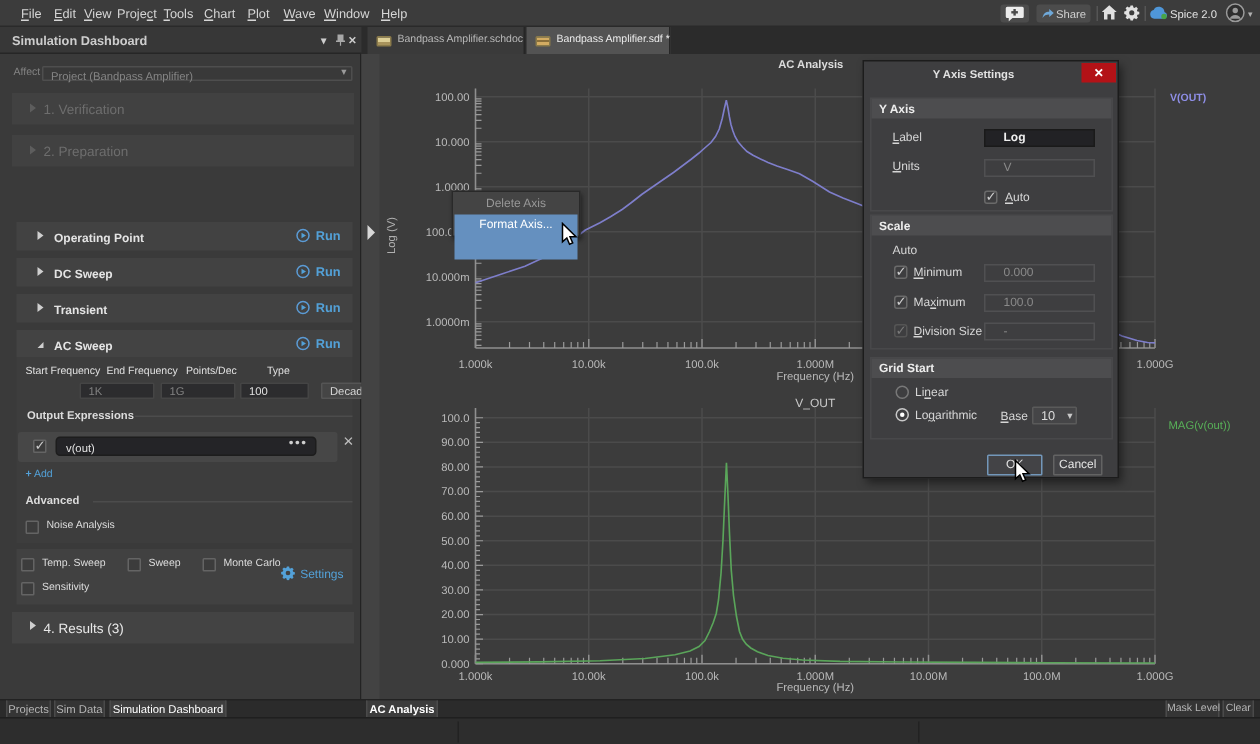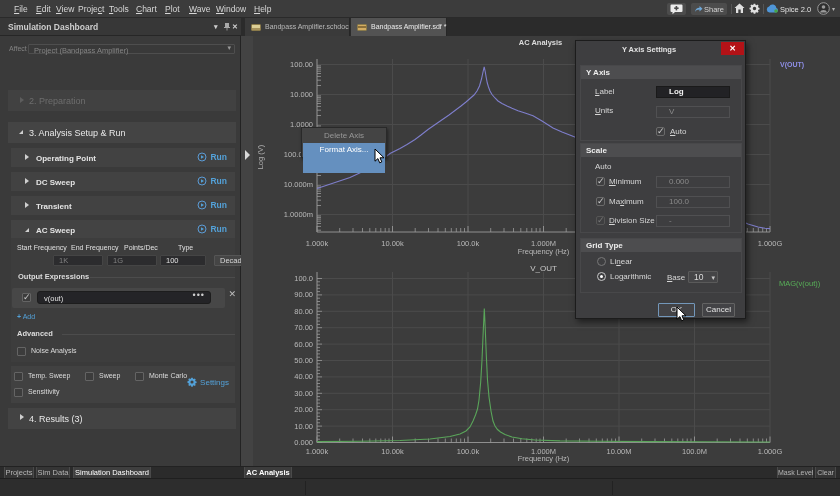--- a/index.html
+++ b/index.html
@@ -117,27 +117,27 @@
     <div class="dtab" style="left:245px;width:105px;"><span class="dico" style="background:linear-gradient(#ddcf96 55%,#a8935c 55%);"></span>Bandpass Amplifier.schdoc</div>
     <div class="dtab active" style="left:351px;width:96px;"><span class="dico" style="background:linear-gradient(#d3ac62 30%,#8a6f3a 30%,#8a6f3a 55%,#d3ac62 55%);"></span>Bandpass Amplifier.sdf *</div>
   </div>
 
   <div id="panel">
       <span class="lbl dim" style="left:9px;top:9px;">Affect</span>
 <div style="position:absolute;left:28px;top:8px;width:207px;height:10px;background:#393939;border:1px solid #4e4e4e;border-radius:1px;">
         <span style="position:absolute;left:5px;top:0.5px;font-size:7.5px;color:#858585;line-height:9px;">Project (Bandpass Amplifier)</span>
         <span style="position:absolute;right:3px;top:-1px;font-size:7px;color:#9a9a9a;">▾</span>
       </div>
+<div class="secbar" style="top:26px;">
+        <span style="position:absolute;left:12px;top:7px;width:0;height:0;border-left:4px solid #5d5d5d;border-top:3.5px solid transparent;border-bottom:3.5px solid transparent;"></span>
+        <span class="t">1. Verification</span>
+      </div>
 <div class="secbar" style="top:54px;">
         <span style="position:absolute;left:12px;top:7px;width:0;height:0;border-left:4px solid #5d5d5d;border-top:3.5px solid transparent;border-bottom:3.5px solid transparent;"></span>
         <span class="t">2. Preparation</span>
-      </div>
-<div class="secbar" style="top:86px;background:#444444;">
-        <span style="position:absolute;left:11px;top:8px;width:0;height:0;border-bottom:4px solid #cfcfcf;border-right:4px solid transparent;transform:scaleX(-1);"></span>
-        <span class="t" style="color:#e8e8e8;">3. Analysis Setup &amp; Run</span>
       </div>
 <div class="card" style="top:112px;height:19px;">
         <span style="position:absolute;left:14px;top:6px;width:0;height:0;border-left:4px solid #cfcfcf;border-top:3.5px solid transparent;border-bottom:3.5px solid transparent;"></span>
         <span class="cardtitle">Operating Point</span>
         <div style="position:absolute;right:8px;top:4px;font-size:8.5px;font-weight:bold;color:#53a1d8;"><svg width="10" height="10" viewBox="0 0 10 10" style="vertical-align:-2px;margin-right:3px;">
             <circle cx="5" cy="5" r="4" fill="none" stroke="#5b9bd5" stroke-width="1"></circle>
             <path d="M4 3.2 L7 5 L4 6.8 Z" fill="#53a1d8"></path>
           </svg>Run</div>
       </div>
 <div class="card" style="top:136px;height:19px;">
@@ -523,21 +523,21 @@
 <span class="dcb chk" style="left:20px;top:136px;"></span>
 <span class="dlbl" style="left:33px;top:136px;"><u>M</u>inimum</span>
 <div class="dfld" style="top:135px;">0.000</div>
 <span class="dcb chk" style="left:20px;top:156px;"></span>
 <span class="dlbl" style="left:33px;top:156px;">Ma<u>x</u>imum</span>
 <div class="dfld" style="top:155px;">100.0</div>
 <span class="dcb dimchk" style="left:20px;top:175px;border-color:#555;"></span>
 <span class="dlbl dim" style="left:33px;top:175px;"><u>D</u>ivision Size</span>
 <div class="dfld" style="top:174px;">-</div>
 <div class="grp" style="top:197px;height:55px;">
-        <div class="grphdr">Grid Type</div>
+        <div class="grphdr">Grid Start</div>
       </div>
 <span class="rad" style="left:21px;top:216px;"></span>
 <span class="dlbl dim" style="left:34px;top:216px;">Li<u>n</u>ear</span>
 <span class="rad sel" style="left:21px;top:231px;"></span>
 <span class="dlbl" style="left:34px;top:231px;">Lo<u>g</u>arithmic</span>
 <span class="dlbl" style="left:91px;top:232px;"><u>B</u>ase</span>
 <div style="position:absolute;left:112px;top:230px;width:30px;height:12px;background:#454547;border:1px solid #5a5a5a;border-radius:1px;">
         <span style="position:absolute;left:5px;top:0px;font-size:8.5px;color:#dcdcdc;line-height:11px;">10</span>
         <span style="position:absolute;right:2px;top:0px;font-size:7px;color:#c8c8c8;line-height:11px;">▾</span>
       </div>

